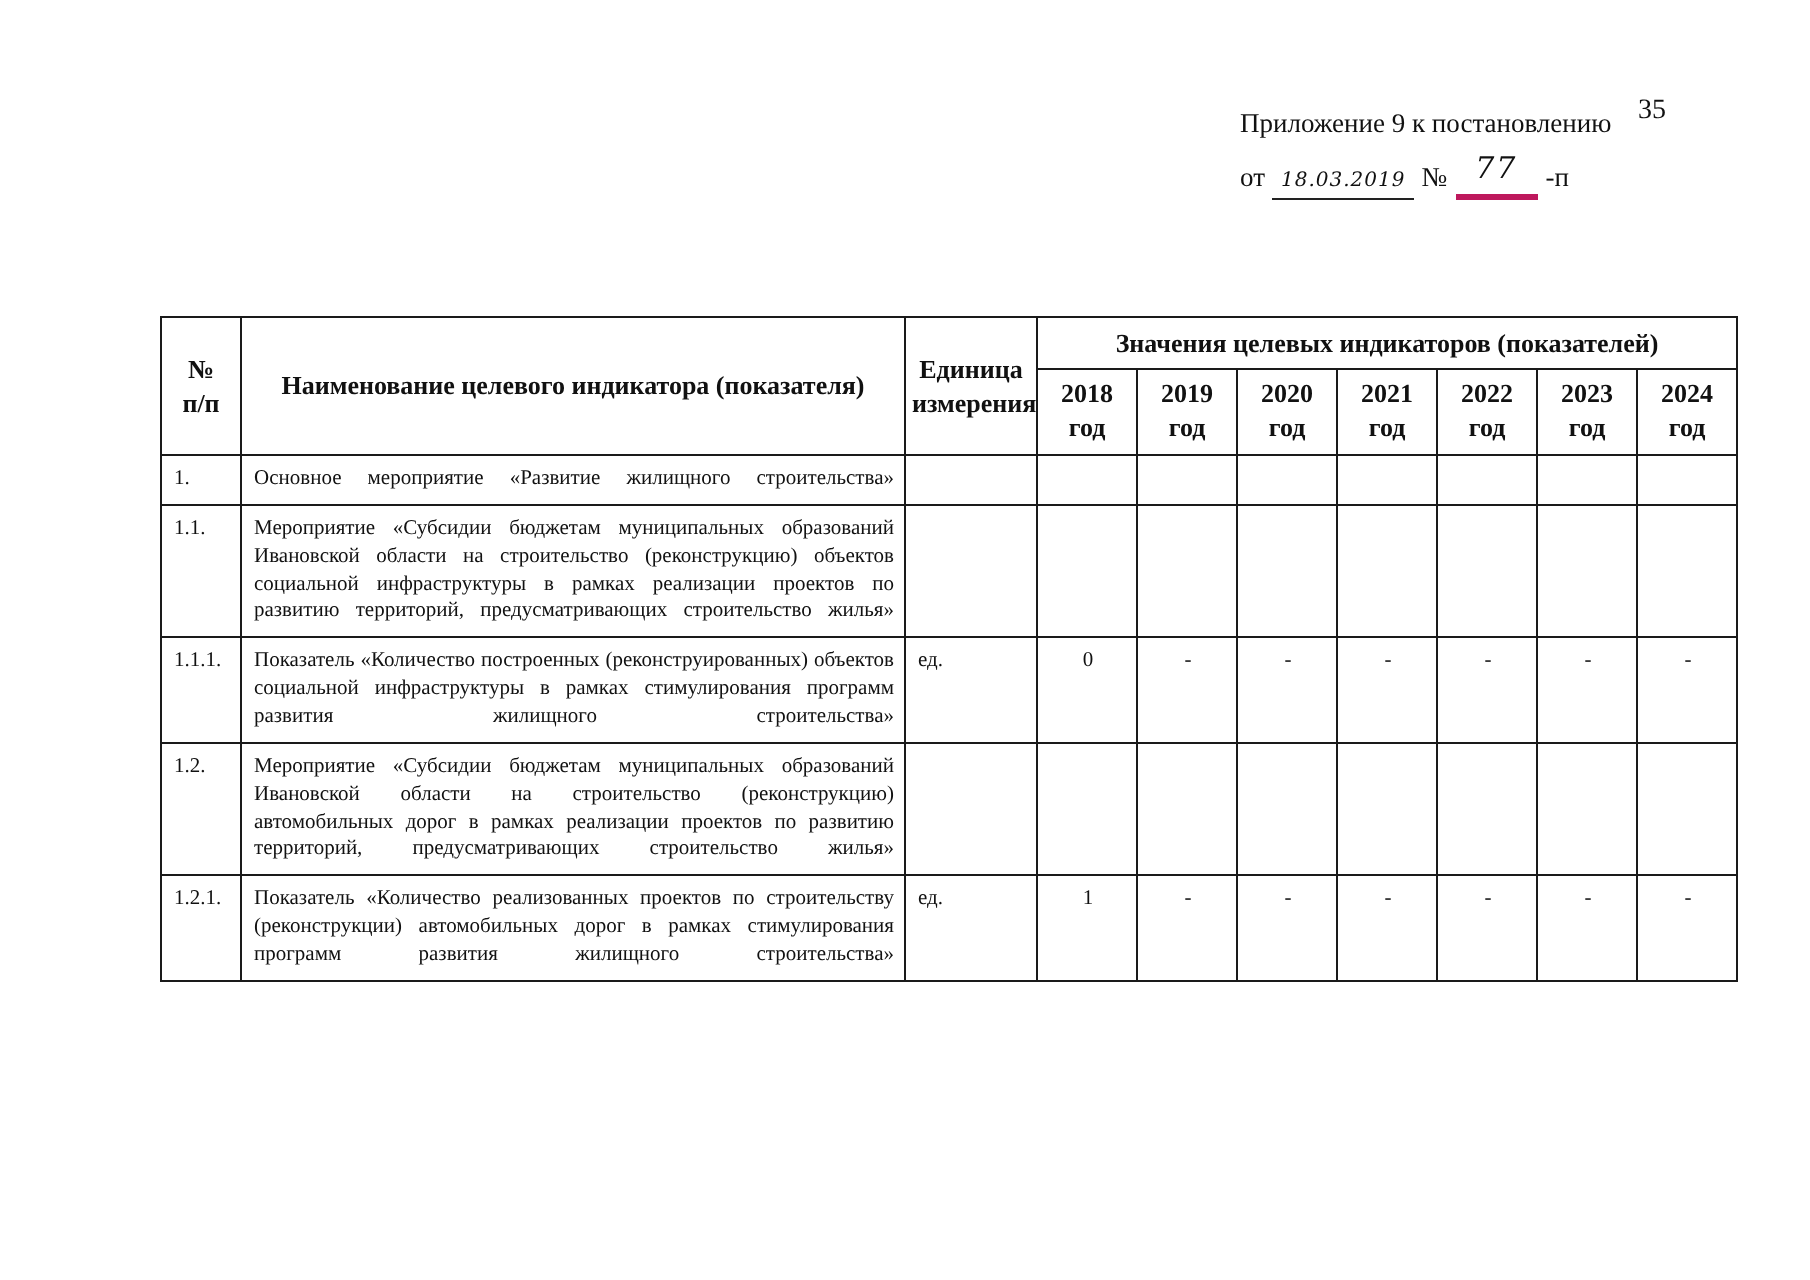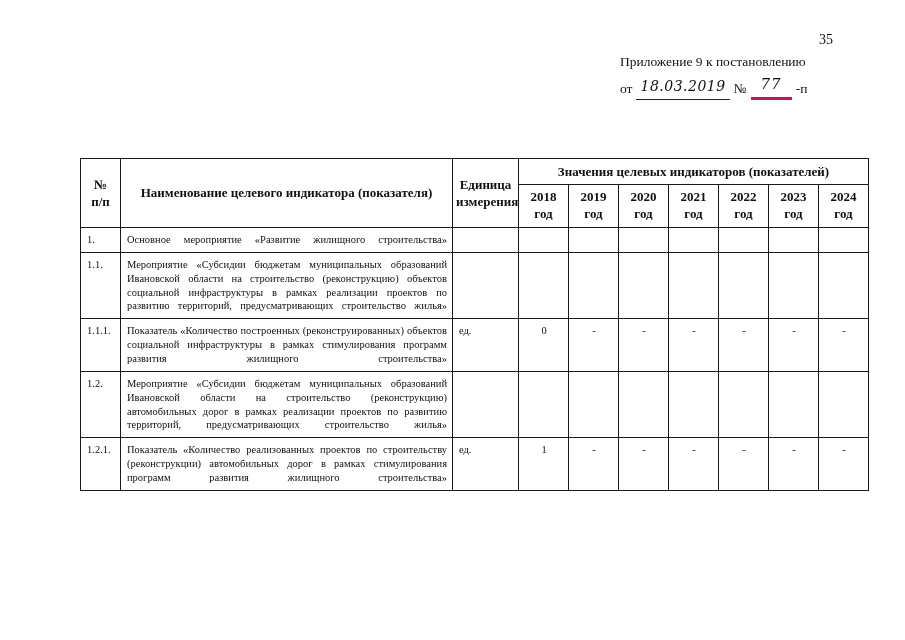--- a/index.html
+++ b/index.html
@@ -16,21 +16,21 @@
     overflow: hidden;
   }
   .page {
     position: relative;
     width: 905px;
     height: 640px;
     box-sizing: border-box;
   }
   .page-number {
     position: absolute;
-    top: 32px;
+    top: 48px;
     right: 72px;
     font-size: 14px;
   }
   .header-block {
     position: absolute;
     top: 52px;
     left: 620px;
     width: 250px;
     font-size: 13.5px;
     line-height: 1.55;
@@ -41,21 +41,21 @@
   .approval-line {
     display: flex;
     align-items: flex-end;
     gap: 4px;
     margin-top: 0;
     font-size: 13.5px;
   }
   .handwritten {
     font-family: "DejaVu Serif", serif;
     font-style: italic;
-    font-size: 14px;
+    font-size: 10px;
     border-bottom: 1px solid #222;
     padding: 0 4px 1px 4px;
     letter-spacing: 0.5px;
   }
   .approval-num {
     font-family: "DejaVu Serif", serif;
     font-style: italic;
     font-size: 15px;
     border-bottom: 3px solid #be185d;
     padding: 0 10px 1px 10px;

